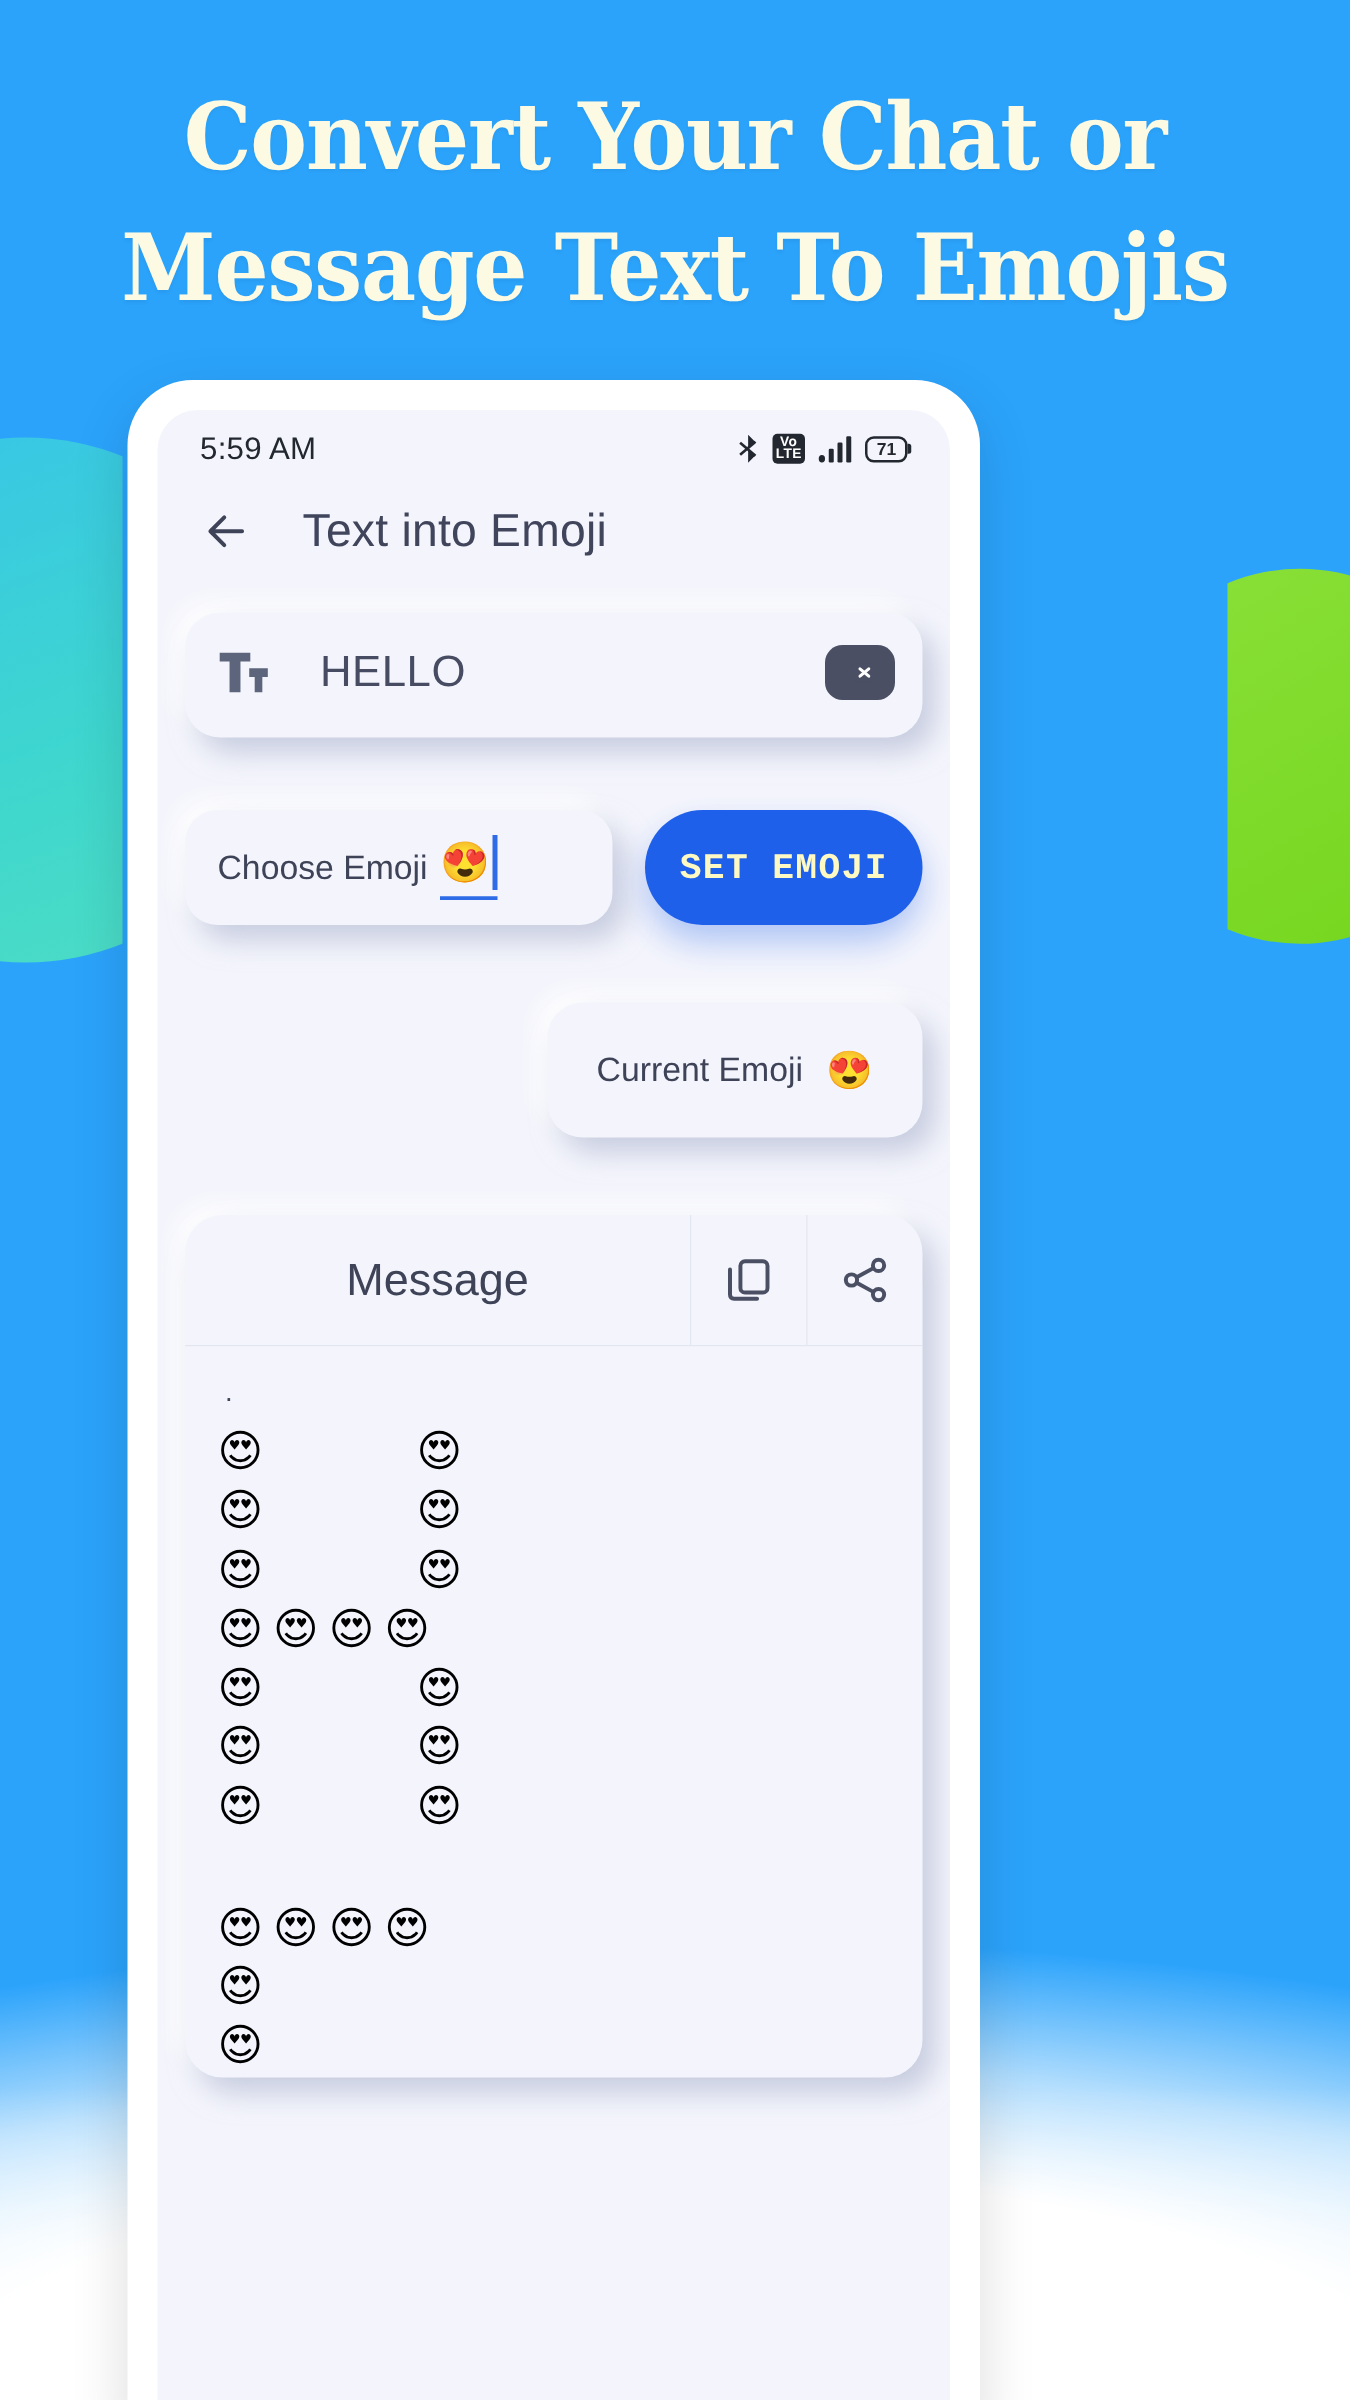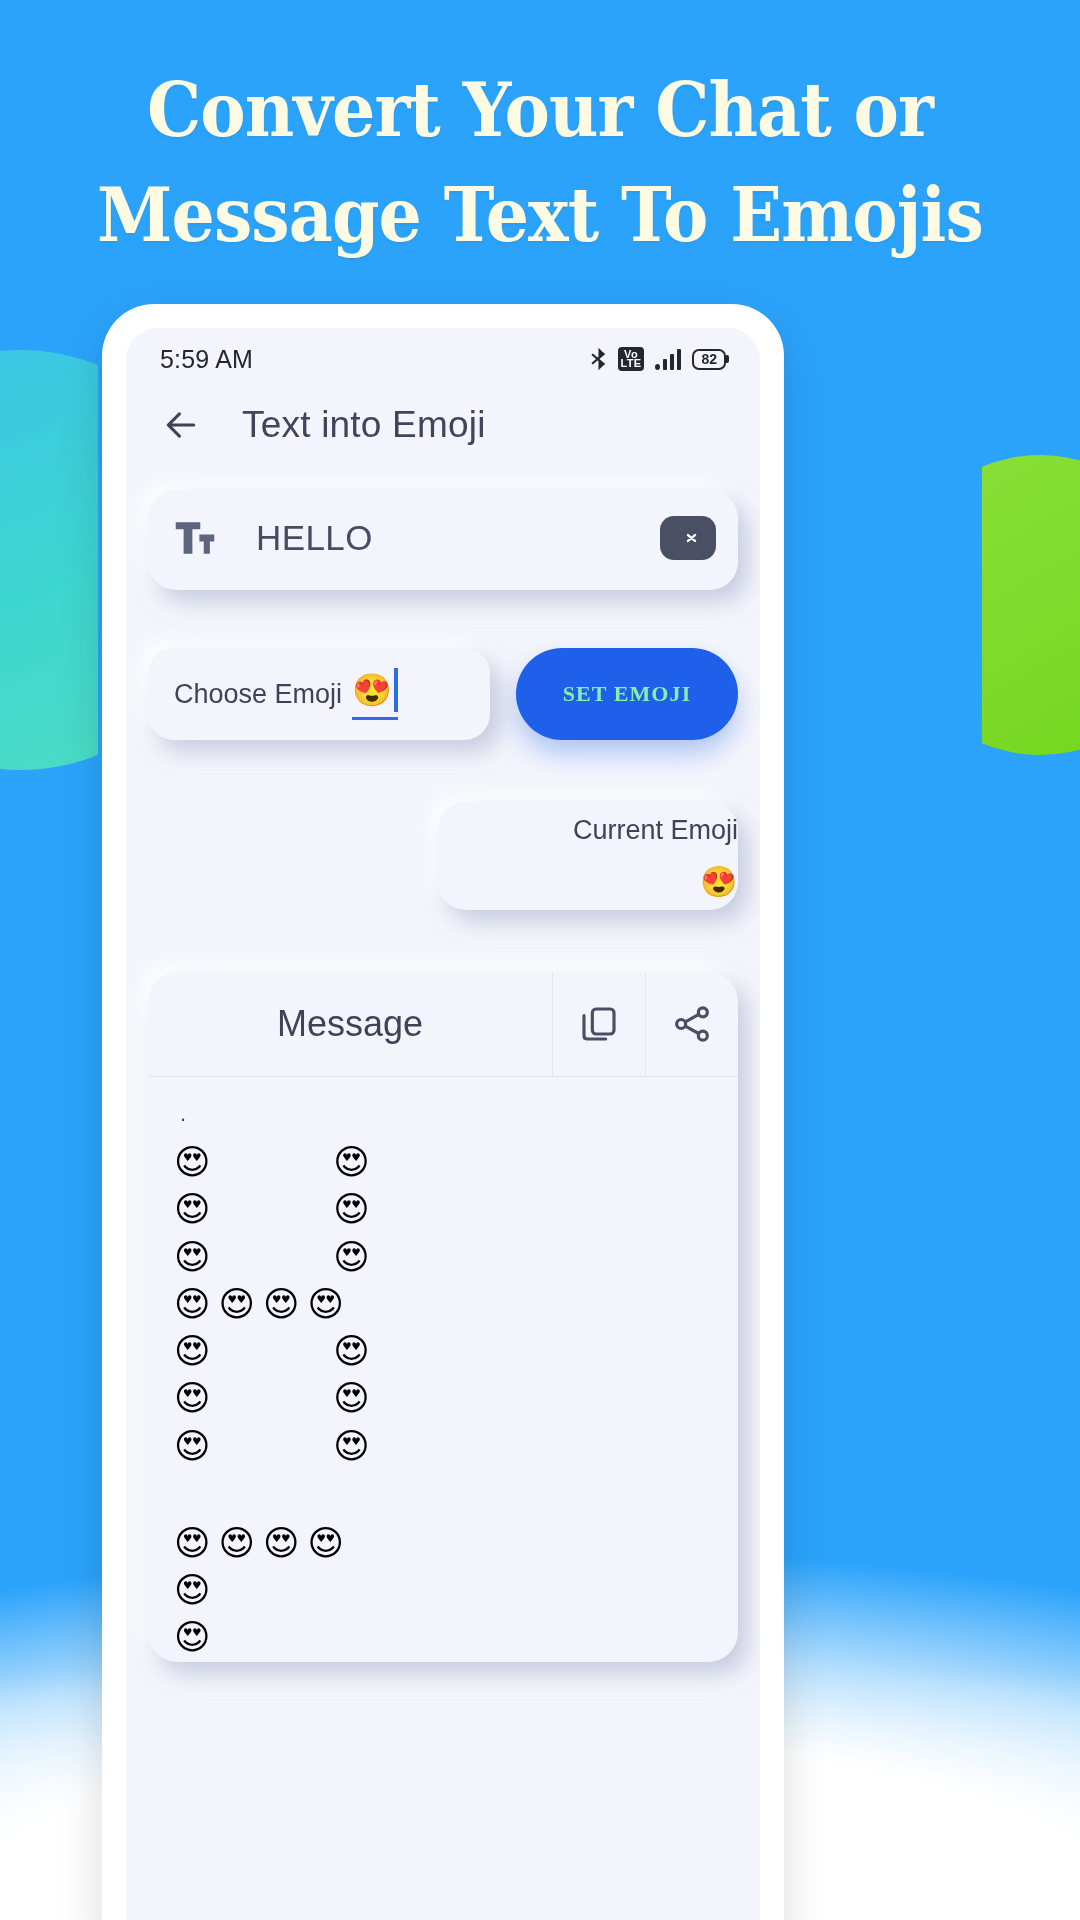--- a/index.html
+++ b/index.html
@@ -137,34 +137,34 @@
   .caret {
     width:4px; height:44px; background:#2E6BE6; display:inline-block;
     margin-left:2px;
   }
   .choose-underline {
     position:absolute; left:0; right:0; bottom:0; height:3px; background:#2E6BE6;
   }
   .choose-emoji-box { position:relative; display:flex; align-items:center; padding-bottom:8px; }
 
   .btn-blue {
-    background:#1F60EA; color:#86efac; border:none;
-    font-size:22px; font-weight:700; letter-spacing:1.1px;
+    background:#1F60EA; color:#fef9c3; border:none;
+    font-size:29px; font-weight:700; letter-spacing:1.1px;
     border-radius:46px; cursor:pointer;
     box-shadow:0 14px 26px rgba(31,96,234,.32);
-    font-family:Liberation Serif, serif;
+    font-family:Liberation Mono, monospace;
   }
   .btn-set { width:222px; height:92px; margin-left:auto; }
 
   
   .row3 { display:flex; align-items:center; padding:0 22px; margin-top:62px; gap:16px; }
   .btn-t2e { width:290px; height:98px; }
   .current-card {
     border-radius:28px; height:108px; flex:1; margin-left:auto; max-width:300px;
-    display:flex; flex-direction:column; align-items:flex-end; justify-content:center; gap:19px;
+    display:flex; flex-direction:row; align-items:center; justify-content:center; gap:19px;
   }
   .current-label { font-size:27px; color:#3E4358; }
   .current-emoji { font-size:30px; line-height:1.1; }
 
   
   .preview-wrap { padding:0 22px; margin-top:62px; }
   .preview-card {
     border-radius:30px; overflow:hidden;
   }
   .preview-head { display:flex; align-items:stretch; height:104px; }
@@ -220,21 +220,21 @@
       <div class="ic-volte">
         <div>Vo</div>
         <div>LTE</div>
       </div>
       <div class="ic-signal">
         <i></i>
             <i></i>
             <i></i>
             <i></i>
       </div>
-      <div class="ic-batt">82</div>
+      <div class="ic-batt">71</div>
     </div>
   </div>
 
   <div class="appbar">
     <svg class="back-arrow" viewBox="0 0 24 24">
       <path d="M20 12 H4 M11 5 L4 12 L11 19" stroke="#3E4358" stroke-width="2" fill="none" stroke-linecap="round" stroke-linejoin="round"></path>
     </svg>
     <div class="appbar-title">Text into Emoji</div>
   </div>
 

